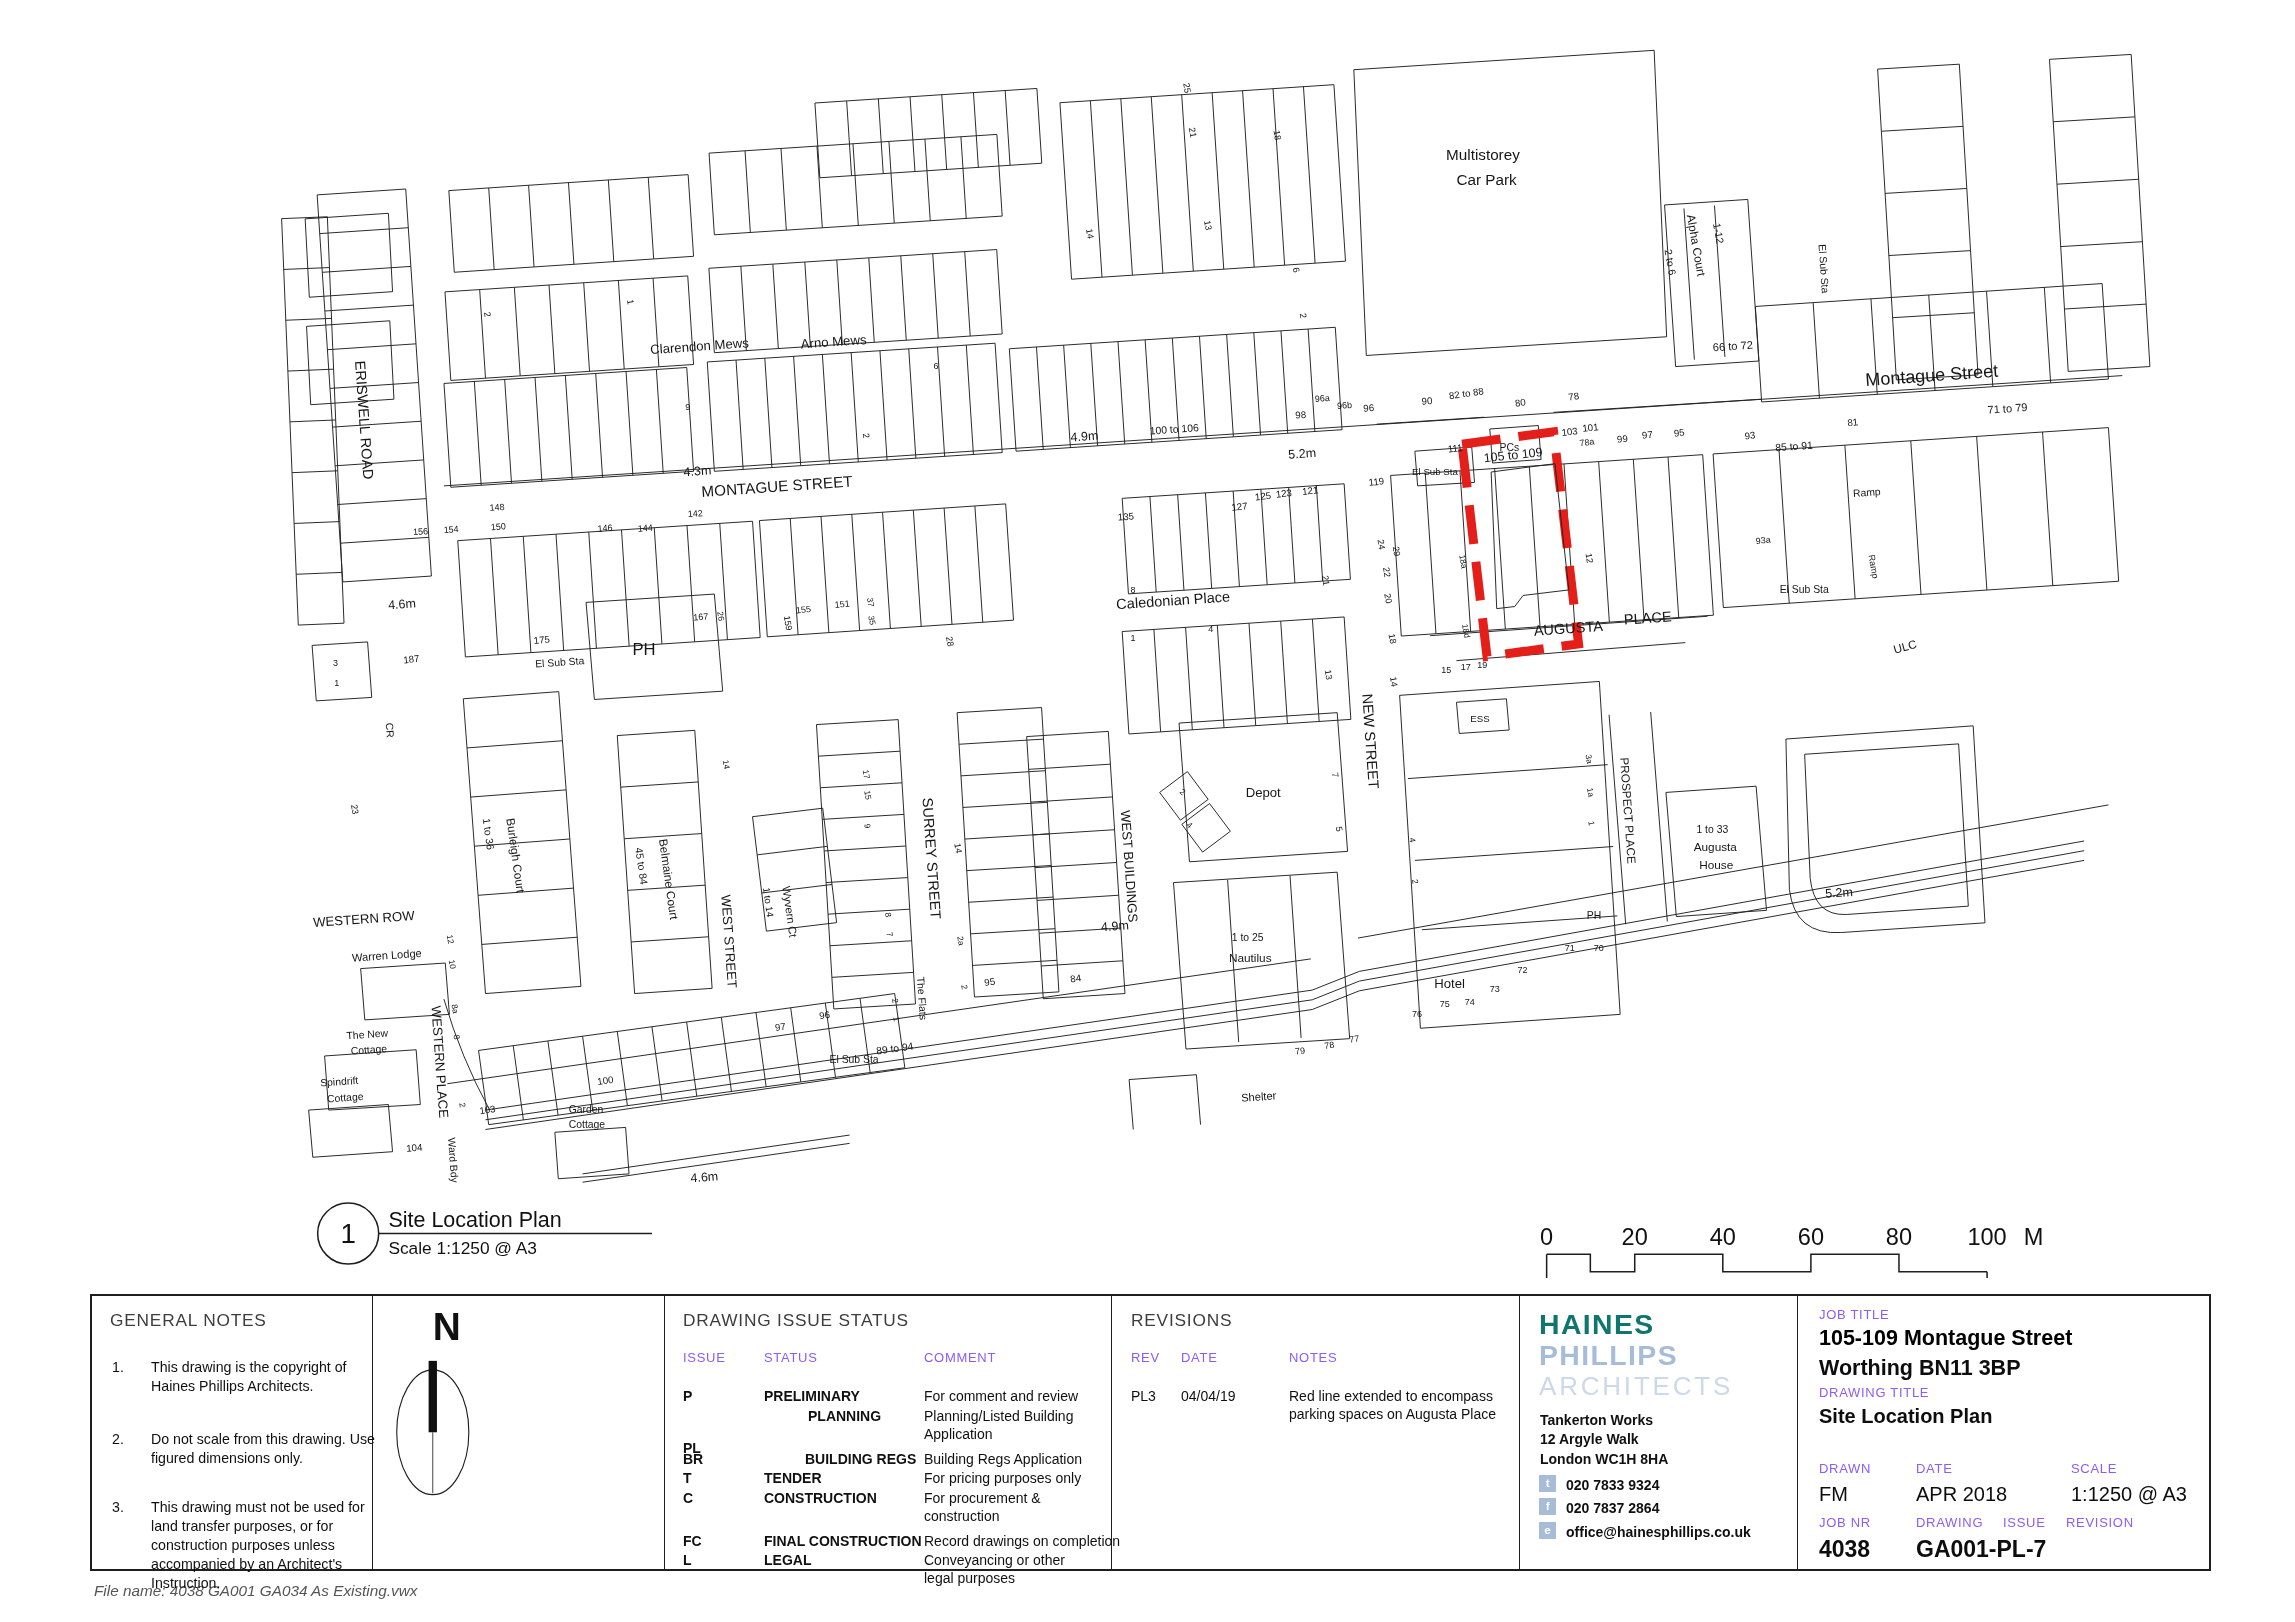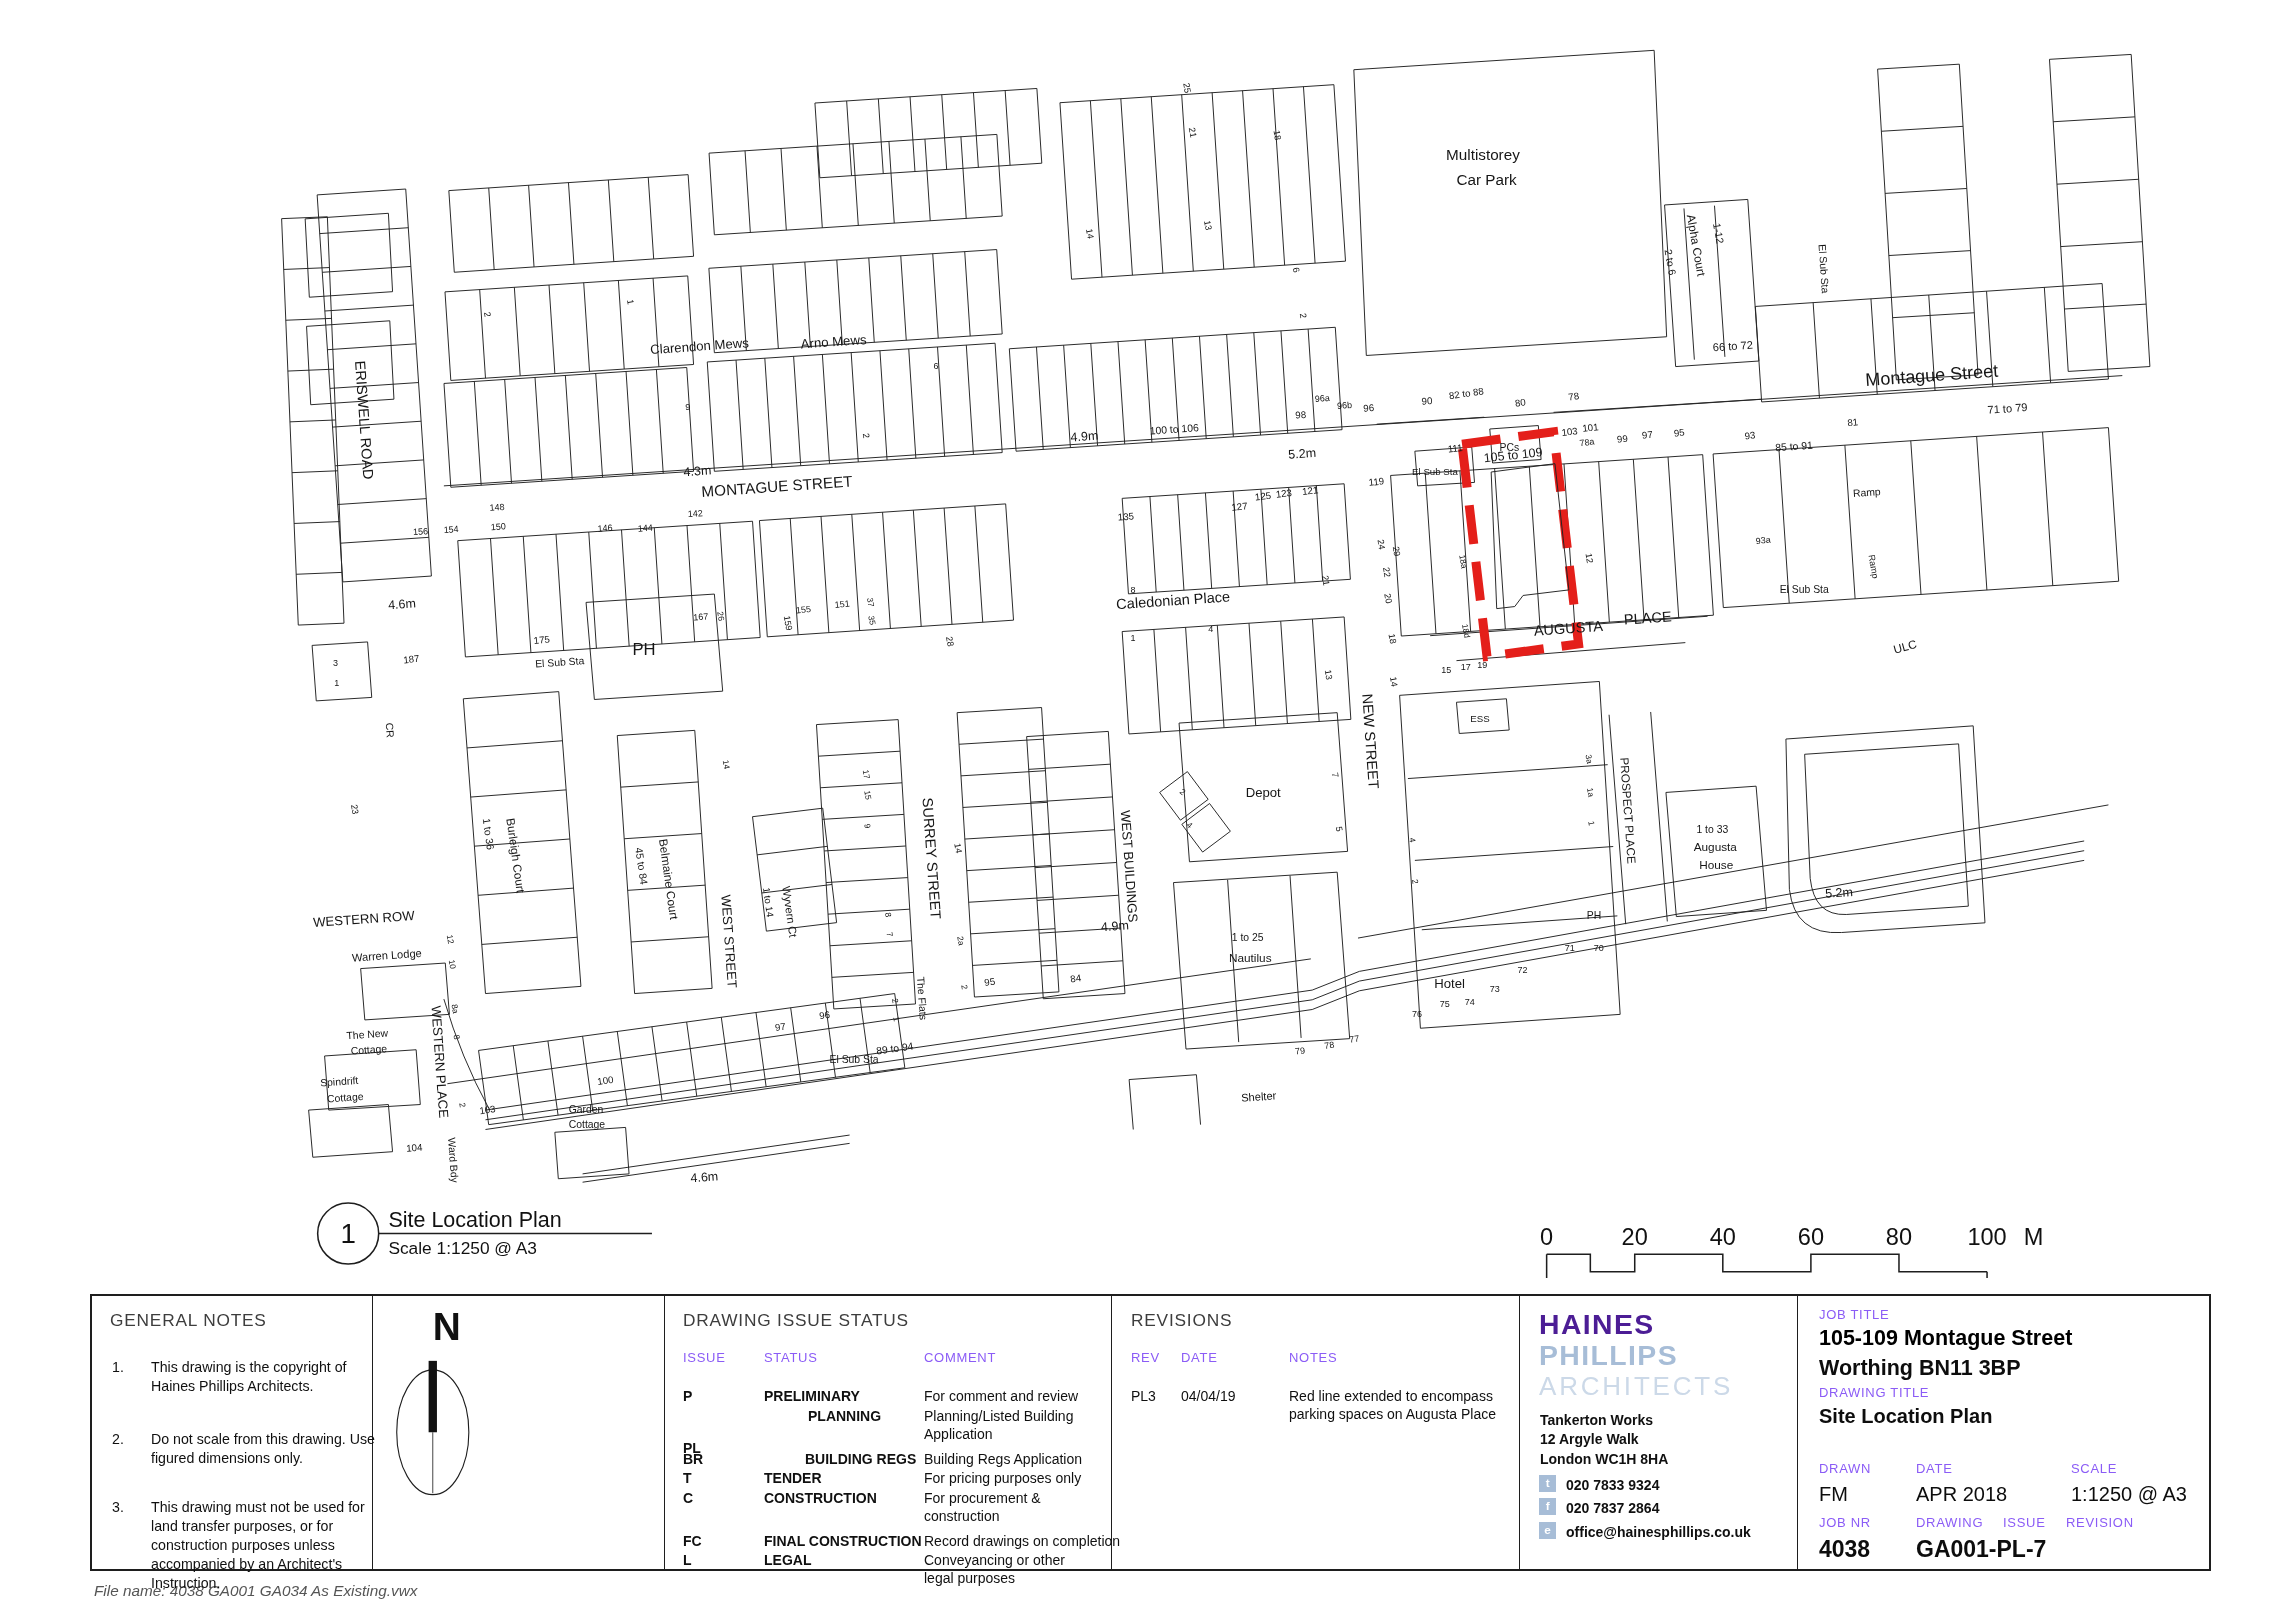--- a/index.html
+++ b/index.html
@@ -343,21 +343,21 @@
   <div class="tb shdr" style="left:764px;top:1350px">STATUS</div>
   <div class="tb shdr" style="left:924px;top:1350px">COMMENT</div>
   <div id="issue-rows"></div>
 
   <div class="tb hdr" style="left:1131px;top:1310px">REVISIONS</div>
   <div class="tb shdr" style="left:1131px;top:1350px">REV</div>
   <div class="tb shdr" style="left:1181px;top:1350px">DATE</div>
   <div class="tb shdr" style="left:1289px;top:1350px">NOTES</div>
   <div id="rev-rows"></div>
 
-  <div class="tb brand1" style="left: 1539px; top: 1308px; color: #4c1d95;" id="brand1">HAINES</div>
+  <div class="tb brand1" style="left: 1539px; top: 1308px; color: #0f766e;" id="brand1">HAINES</div>
   <div class="tb brand1" style="left: 1539px; top: 1339px; color: rgb(167, 189, 215);" id="brand2">PHILLIPS</div>
   <div class="tb brand3" style="left: 1539px; top: 1371px; color: rgb(204, 217, 232);" id="brand3">ARCHITECTS</div>
   <div class="tb btxt bold" style="left:1540px;top:1411px">Tankerton Works</div>
   <div class="tb btxt bold" style="left:1540px;top:1430px">12 Argyle Walk</div>
   <div class="tb btxt bold" style="left:1540px;top:1450px">London WC1H 8HA</div>
   <div id="contacts"></div>
 
   <div class="tb shdr" style="left:1819px;top:1307px">JOB TITLE</div>
   <div class="tb bold" style="left:1819px;top:1326px;font-size:21.5px;color:#000000">105-109 Montague Street</div>
   <div class="tb bold" style="left:1819px;top:1356px;font-size:21.5px;color:#0d0d0d">Worthing BN11 3BP</div>

